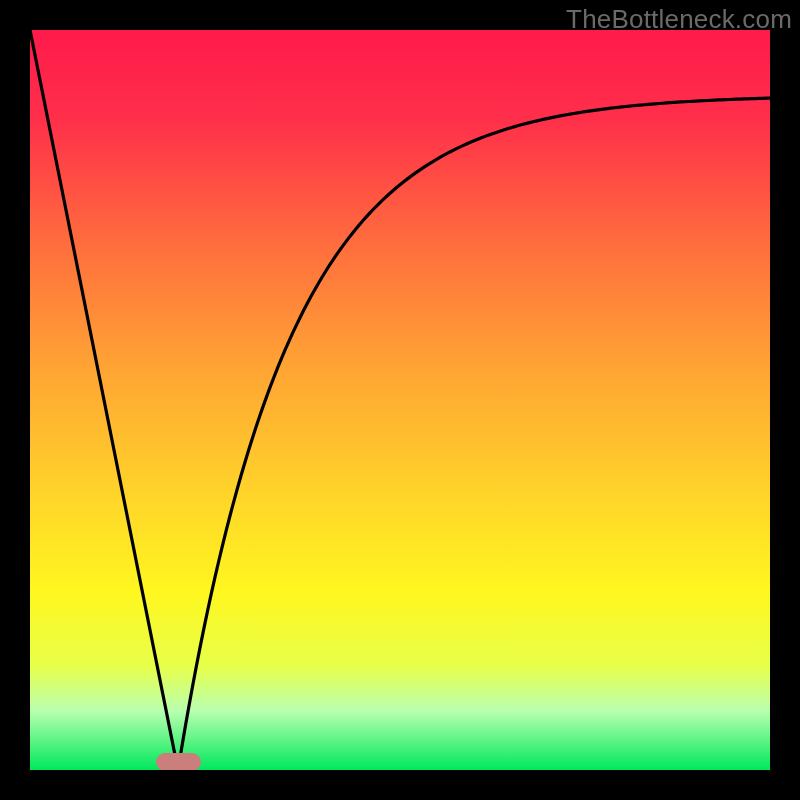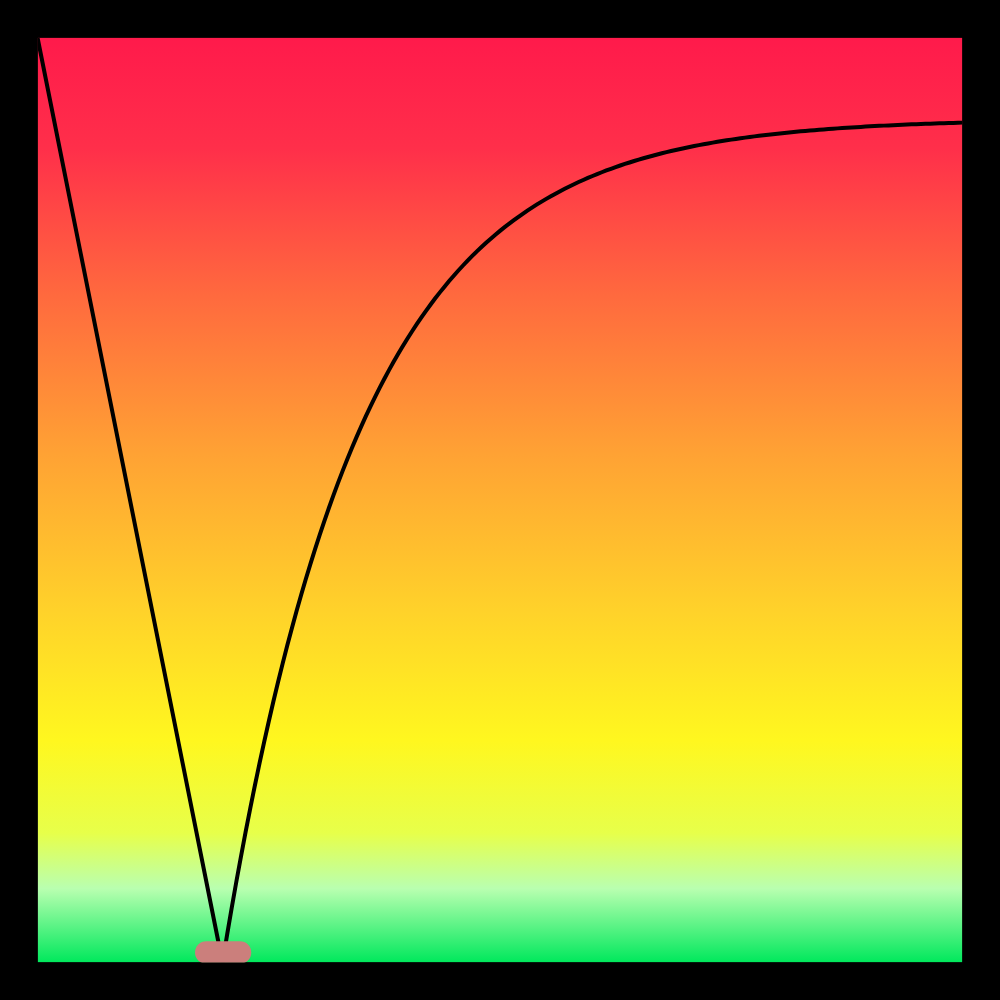--- a/index.html
+++ b/index.html
@@ -75,14 +75,15 @@
     </svg>
 
     <svg id="curve-svg" width="740" height="740">
       <path id="curve-path" d="M 0 0 L 148 740 L 151.70 717.67 L 155.40 696.08 L 159.10 675.21 L 162.80 655.03 L 166.50 635.51 L 170.20 616.64 L 173.90 598.39 L 177.60 580.75 L 181.30 563.69 L 185.00 547.20 L 188.70 531.25 L 192.40 515.82 L 196.10 500.91 L 199.80 486.49 L 203.50 472.55 L 207.20 459.07 L 210.90 446.04 L 214.60 433.43 L 218.30 421.25 L 222.00 409.46 L 225.70 398.07 L 229.40 387.05 L 233.10 376.40 L 236.80 366.10 L 240.50 356.14 L 244.20 346.51 L 247.90 337.20 L 251.60 328.19 L 255.30 319.49 L 259.00 311.07 L 262.70 302.93 L 266.40 295.06 L 270.10 287.45 L 273.80 280.09 L 277.50 272.98 L 281.20 266.10 L 284.90 259.45 L 288.60 253.02 L 292.30 246.80 L 296.00 240.78 L 299.70 234.97 L 303.40 229.35 L 307.10 223.91 L 310.80 218.66 L 314.50 213.57 L 318.20 208.66 L 321.90 203.91 L 325.60 199.31 L 329.30 194.87 L 333.00 190.57 L 336.70 186.42 L 340.40 182.40 L 344.10 178.52 L 347.80 174.77 L 351.50 171.14 L 355.20 167.62 L 358.90 164.23 L 362.60 160.95 L 366.30 157.77 L 370.00 154.71 L 373.70 151.74 L 377.40 148.87 L 381.10 146.10 L 384.80 143.41 L 388.50 140.82 L 392.20 138.31 L 395.90 135.89 L 399.60 133.54 L 403.30 131.27 L 407.00 129.08 L 410.70 126.96 L 414.40 124.91 L 418.10 122.93 L 421.80 121.02 L 425.50 119.16 L 429.20 117.37 L 432.90 115.64 L 436.60 113.96 L 440.30 112.34 L 444.00 110.78 L 447.70 109.26 L 451.40 107.80 L 455.10 106.38 L 458.80 105.02 L 462.50 103.69 L 466.20 102.41 L 469.90 101.17 L 473.60 99.98 L 477.30 98.82 L 481.00 97.70 L 484.70 96.62 L 488.40 95.57 L 492.10 94.56 L 495.80 93.59 L 499.50 92.64 L 503.20 91.73 L 506.90 90.84 L 510.60 89.99 L 514.30 89.16 L 518.00 88.36 L 521.70 87.59 L 525.40 86.84 L 529.10 86.12 L 532.80 85.42 L 536.50 84.74 L 540.20 84.09 L 543.90 83.46 L 547.60 82.85 L 551.30 82.26 L 555.00 81.69 L 558.70 81.14 L 562.40 80.60 L 566.10 80.09 L 569.80 79.59 L 573.50 79.11 L 577.20 78.64 L 580.90 78.19 L 584.60 77.75 L 588.30 77.33 L 592.00 76.92 L 595.70 76.53 L 599.40 76.15 L 603.10 75.78 L 606.80 75.42 L 610.50 75.08 L 614.20 74.74 L 617.90 74.42 L 621.60 74.11 L 625.30 73.81 L 629.00 73.52 L 632.70 73.23 L 636.40 72.96 L 640.10 72.70 L 643.80 72.44 L 647.50 72.20 L 651.20 71.96 L 654.90 71.73 L 658.60 71.51 L 662.30 71.29 L 666.00 71.08 L 669.70 70.88 L 673.40 70.69 L 677.10 70.50 L 680.80 70.32 L 684.50 70.14 L 688.20 69.97 L 691.90 69.81 L 695.60 69.65 L 699.30 69.49 L 703.00 69.35 L 706.70 69.20 L 710.40 69.06 L 714.10 68.93 L 717.80 68.80 L 721.50 68.67 L 725.20 68.55 L 728.90 68.43 L 732.60 68.32 L 736.30 68.21 L 740.00 68.10" fill="none" stroke="#000000" stroke-width="3.2" stroke-linejoin="round" stroke-linecap="round"></path>
     </svg>
 
     <div class="marker" id="marker" style="width: 45px; height: 18px; background: rgb(203, 127, 124); left: 125.5px; top: 723px;"></div>
 
   </div>
 
+  <div class="watermark">TheBottleneck.com</div>
 
 </div>
 
 </body></html>

